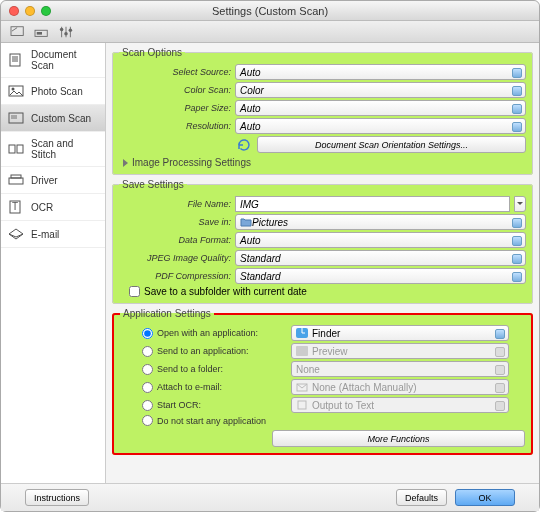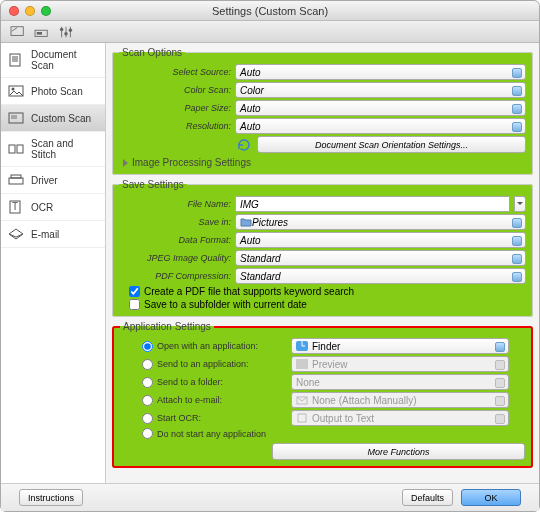--- a/index.html
+++ b/index.html
@@ -11,21 +11,21 @@
 .red { background: #ff5f57; } .yellow { background: #febc2e; } .green { background: #28c840; }
 .title { flex: 1; text-align: center; font-size: 11px; color: #333; }
 .toolbar { height: 22px; background: linear-gradient(#f0f0f0,#d9d9d9); border-bottom: 1px solid #bbb; display: flex; align-items: center; padding-left: 8px; gap: 6px; }
 .tool-icon { width: 18px; height: 14px; color: #666; }
 .body { flex: 1; display: flex; background: #f4f4f4; overflow: hidden; }
 .sidebar { width: 105px; background: #fff; border-right: 1px solid #ccc; }
 .sb-item { display: flex; align-items: center; gap: 6px; padding: 6px 6px; border-bottom: 1px solid #eee; cursor: pointer; font-size: 9px; color: #333; }
 .sb-item.selected { background: linear-gradient(#e8e8e8,#d0d0d0); }
 .sb-ico { width: 18px; height: 14px; color: #555; flex-shrink: 0; }
 .content { flex: 1; overflow-y: auto; padding: 4px 6px 0 6px; }
-fieldset { border: 1px solid #ccc; border-radius: 3px; margin-bottom: 4px; padding: 4px 6px 4px 6px; background: #84cc16; }
+fieldset { border: 1px solid #ccc; border-radius: 3px; margin-bottom: 4px; padding: 4px 6px 4px 6px; background: #bef264; }
 legend { font-size: 10px; color: #444; padding: 0 3px; }
 .row { display: flex; align-items: center; margin: 2px 0; gap: 4px; font-style: italic; }
 .lbl { width: 112px; text-align: right; font-size: 9px; color: #333; }
 .sel { flex: 1; height: 16px; background: linear-gradient(#fff,#eee); border: 1px solid #aaa; border-radius: 3px; display: flex; align-items: center; padding: 0 4px; font-size: 9px; position: relative; }
 .sel::after { content: ""; position: absolute; right: 3px; top: 3px; width: 8px; height: 8px; background: linear-gradient(#bfe0ff,#7ab0e0); border: 1px solid #6a9fc7; border-radius: 2px; }
 .input { flex: 1; height: 16px; background: #fff; border: 1px solid #aaa; padding: 0 4px; font-size: 9px; display: flex; align-items: center; }
 .btn { height: 17px; background: linear-gradient(#fff,#e7e7e7); border: 1px solid #aaa; border-radius: 3px; padding: 0 8px; font-size: 9px; display: inline-flex; align-items: center; }
 .btn.primary { background: linear-gradient(#a7d4ff,#5ea9f3); border-color: #3f7cbf; }
 .chk { display: flex; align-items: center; gap: 4px; font-size: 9px; margin: 2px 0 2px 10px; }
 .disclose { display: flex; align-items: center; gap: 4px; font-size: 9px; color: #444; margin: 4px 0 2px 4px; }
@@ -33,21 +33,21 @@
 .reset-ico { width: 18px; height: 14px; color: #3a7bd5; flex-shrink: 0; }
 .radio-row { display: flex; align-items: center; margin: 2px 16px; gap: 4px; }
 .radio-row input[type=radio] { margin-left: 6px; }
 .radio-lbl { width: 130px; font-size: 9px; color: #333; }
 .radio-sel { flex: 1; height: 16px; background: linear-gradient(#fff,#eee); border: 1px solid #aaa; border-radius: 3px; display: flex; align-items: center; padding: 0 4px; font-size: 9px; position: relative; gap: 4px; }
 .radio-sel.dis { color: #999; background: #f0f0f0; }
 .radio-sel::after { content: ""; position: absolute; right: 3px; top: 3px; width: 8px; height: 8px; background: linear-gradient(#bfe0ff,#7ab0e0); border: 1px solid #6a9fc7; border-radius: 2px; }
 .radio-sel.dis::after { background: #ddd; border-color: #bbb; }
 .mini-ico { width: 12px; height: 10px; flex-shrink: 0; }
 .highlight { border: 2px solid #e00; }
-.footer { height: 28px; border-top: 1px solid #ccc; background: linear-gradient(#f6f6f6,#e8e8e8); display: flex; align-items: center; padding: 0 18px; gap: 8px; }
+.footer { height: 28px; border-top: 1px solid #ccc; background: linear-gradient(#f6f6f6,#e8e8e8); display: flex; align-items: center; padding: 0 24px; gap: 8px; }
 .footer .spacer { flex: 1; }
 input[type=checkbox], input[type=radio] { width: 11px; height: 11px; }
 </style>
 </head>
 <body>
 
 <div class="window">
   <div class="titlebar">
     <div class="traffic">
       <div class="light red"></div>
@@ -208,24 +208,20 @@
               <span>Standard</span>
             </div>
           </div>
         <div class="row">
             <span class="lbl">PDF Compression:</span>
             <div class="sel">
               <span>Standard</span>
             </div>
           </div>
         <label class="chk">
-            <input type="checkbox" checked="" style="">
-            <span>Create a PDF file that supports keyword search</span>
-          </label>
-        <label class="chk">
             <input type="checkbox" style="">
             <span>Save to a subfolder with current date</span>
           </label>
       </fieldset>
 
       <fieldset class="highlight">
         <legend>Application Settings</legend>
         <div class="radio-row">
             <input type="radio" name="app" checked="" style="">
             <span class="radio-lbl">Open with an application:</span>

